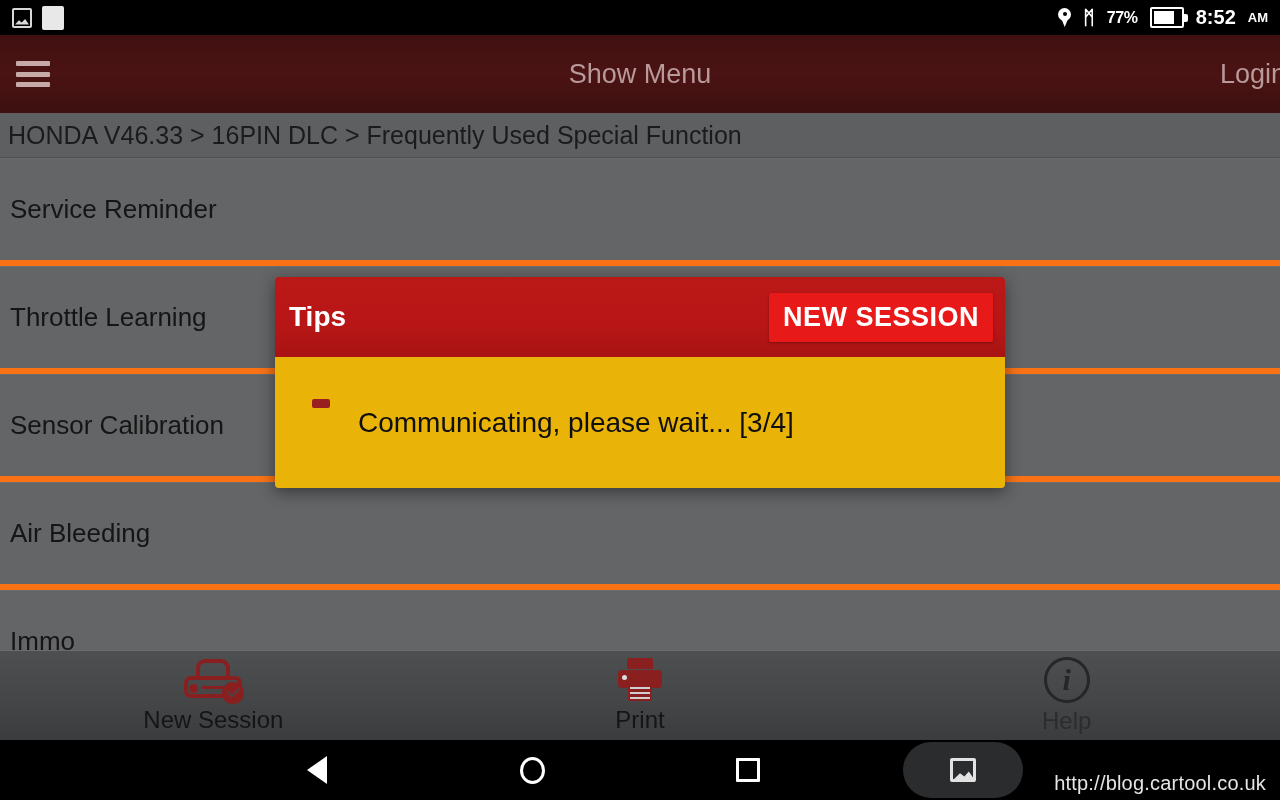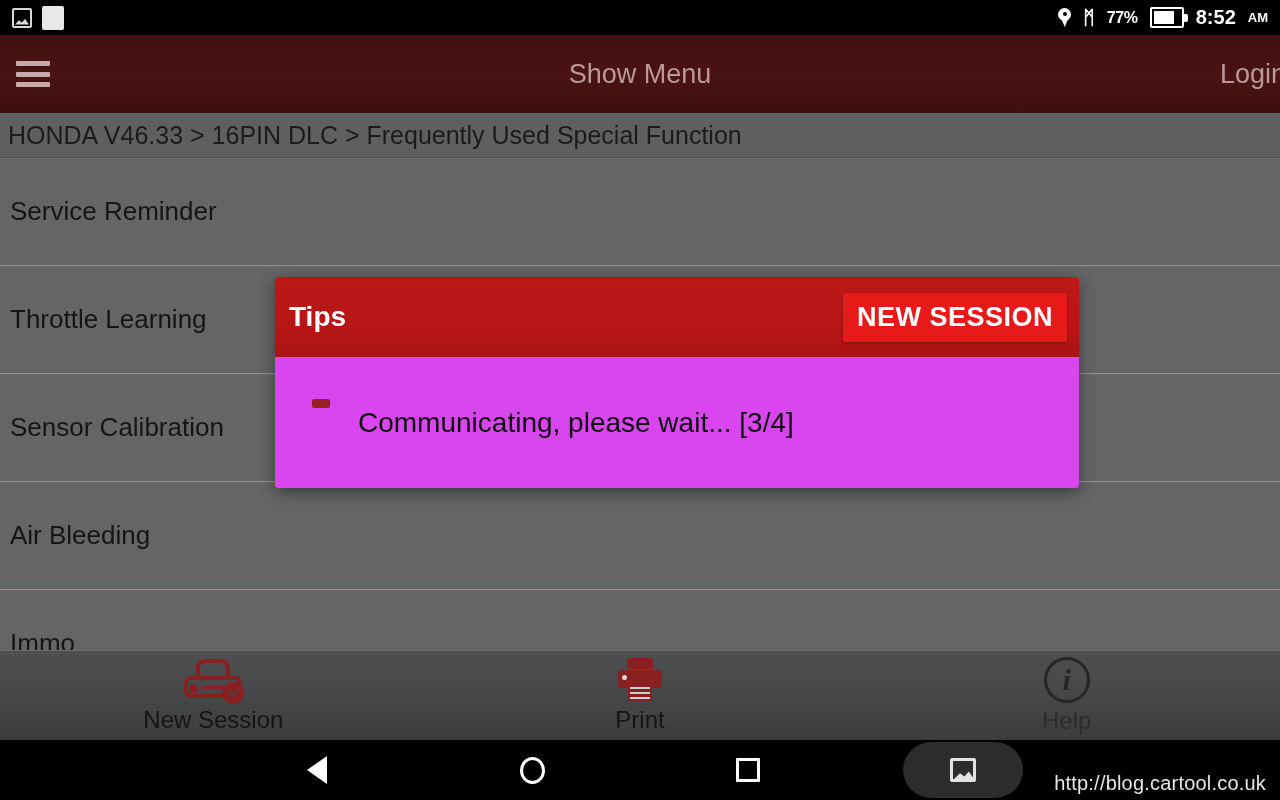--- a/index.html
+++ b/index.html
@@ -85,21 +85,21 @@
   }
 
   
   .list {
     position: absolute; top: 158px; left: 0; width: 1280px; height: 492px;
     background: #646567; overflow: hidden;
   }
   .list-item {
     height: 108px; display: flex; align-items: center; padding-left: 10px;
     color: #151515; font-size: 26px;
-    border-bottom: 1px solid #f97316;
+    border-bottom: 6px solid #f97316;
     box-shadow: inset 0 1px 0 #6b6c6e;
   }
 
   
   .toolbar {
     position: absolute; top: 650px; left: 0; width: 1280px; height: 90px;
     background: linear-gradient(180deg, #4e4f51 0%, #454648 55%, #3b3c3e 100%);
     display: flex; align-items: center;
     border-top: 1px solid #6a6b6d;
   }
@@ -167,37 +167,37 @@
   .ico-info {
     width: 46px; height: 46px; border: 3px solid #252627; border-radius: 50%;
     display: flex; align-items: center; justify-content: center;
     color: #252627; font-size: 30px; font-style: italic;
     font-family: "Liberation Serif", serif; font-weight: bold;
   }
 
   
   .scrim { position: absolute; top: 0; left: 0; width: 1280px; height: 800px; }
   .dialog {
-    position: absolute; left: 275px; top: 277px; width: 804px; height: 211px;
+    position: absolute; left: 275px; top: 277px; width: 730px; height: 211px;
     border-radius: 4px; overflow: hidden;
     box-shadow: 0 4px 16px rgba(0,0,0,0.45);
   }
   .dialog-header {
     height: 80px; background: linear-gradient(180deg, #bb1818 0%, #b81616 60%, #a81313 100%);
     display: flex; align-items: center; padding: 0 12px 0 14px;
   }
   .dialog-title { color: #fff; font-size: 28px; font-weight: bold; }
   .new-session-btn {
     margin-left: auto; background: #e81919; color: #fff;
     font-size: 27px; font-weight: bold; letter-spacing: 0.5px;
     padding: 9px 14px; border-radius: 2px; border: none;
     box-shadow: 0 1px 3px rgba(0,0,0,0.3); cursor: pointer;
   }
   .dialog-body {
-    height: 131px; background: #d946ef; position: relative;
+    height: 131px; background: #eab308; position: relative;
     display: flex; align-items: center;
   }
   .spinner {
     position: absolute; left: 312px; top: 397px; width: 18px; height: 12px;
   }
   .spinner i {
     display: block; width: 18px; height: 9px; margin-top: 2px;
     background: #9a2020; border-radius: 2px;
   }
   .dialog-msg {

